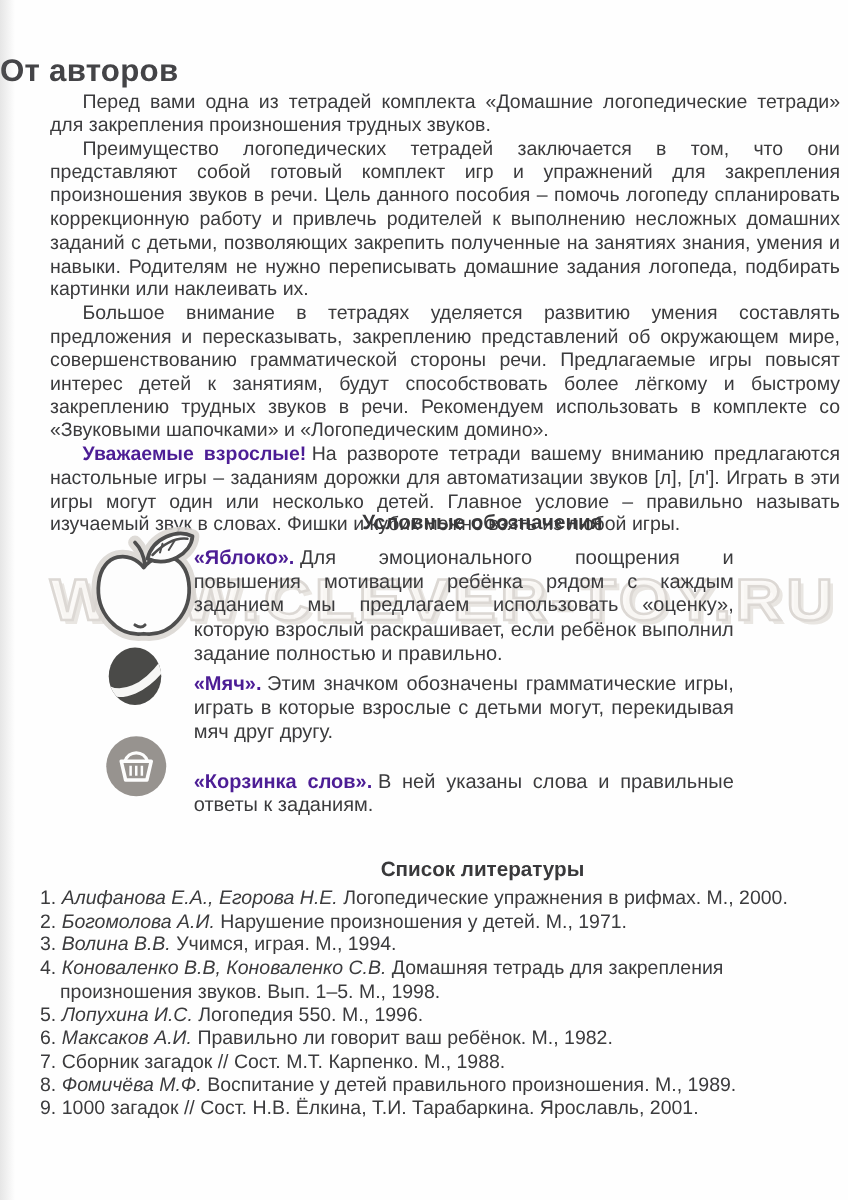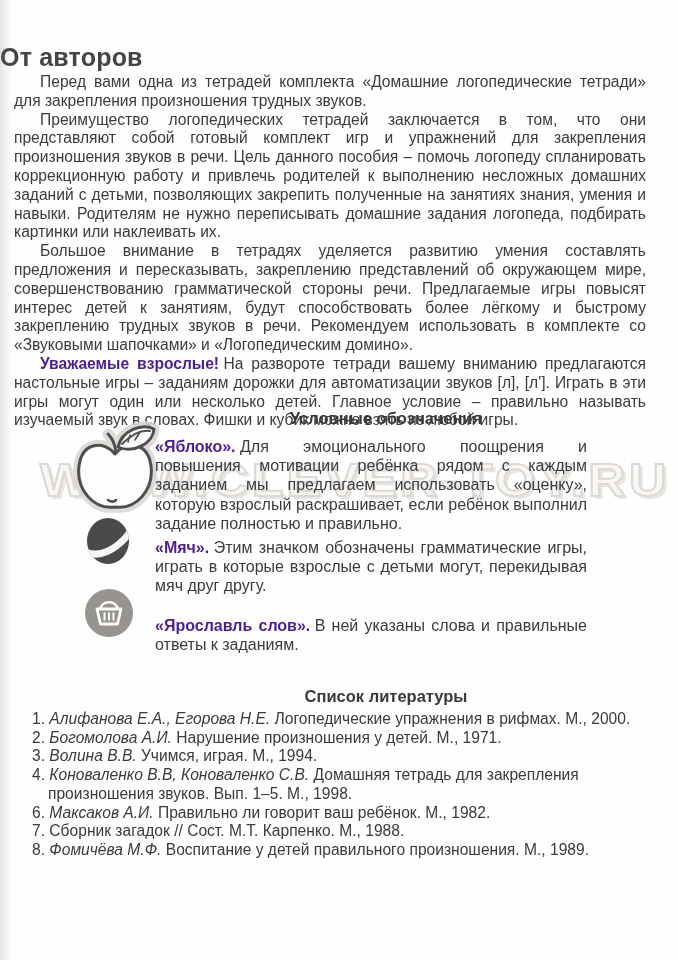--- a/index.html
+++ b/index.html
@@ -13,21 +13,21 @@
     position:absolute;left:0;top:0;bottom:0;width:12px;
     background:linear-gradient(to right, rgba(120,120,120,.18), rgba(120,120,120,0));
     z-index:3;pointer-events:none;
   }
   .title{
     position:absolute;top:26px;left:0;width:678px;
     font-size:25px;font-weight:bold;color:#444447;
     letter-spacing:.2px;z-index:2;
   }
   .body-text{
-    position:absolute;top:73px;left:14px;width:632px;z-index:2;
+    position:absolute;top:73px;left:40px;width:632px;z-index:2;
     font-size:15.6px;line-height:18.8px;text-align:justify;
   }
   .para{margin:0;text-indent:26px;}
   .lead{font-weight:bold;color:#4c1d95;}
   .lead:not(:empty){margin-right:.28em;}
   .section-heading{
     position:absolute;left:0;width:678px;text-align:center;
     font-size:16.5px;font-weight:bold;color:#39393b;z-index:2;margin-left:47px;
   }
   #legend-heading{top:409px;}
@@ -119,35 +119,37 @@
 
 <div class="legend-icon" id="basket-icon">
   <svg width="50" height="50" viewBox="0 0 50 50">
     <circle cx="25" cy="25" r="24" fill="#97938f"></circle>
     <path d="M16 21 A9.5 10 0 0 1 34 21" fill="none" stroke="#fdfdfd" stroke-width="2.6"></path>
     <path d="M13 21 L37 21 L33.5 36 L16.5 36 Z" fill="none" stroke="#fdfdfd" stroke-width="2.8" stroke-linejoin="round"></path>
     <path d="M20.5 24.5 L20.5 32.5 M25 24.5 L25 32.5 M29.5 24.5 L29.5 32.5" stroke="#fdfdfd" stroke-width="2"></path>
   </svg>
 </div>
 <div class="legend-text" id="basket-text">
-  <b class="lead">«Ярославль слов».</b><span>В ней указаны слова и правильные ответы к заданиям.</span>
+  <b class="lead">«Корзинка слов».</b><span>В ней указаны слова и правильные ответы к заданиям.</span>
 </div>
 
 <div class="section-heading" id="bib-heading">Список литературы</div>
 
 <div class="bib">
 
     <div class="bib-item"><span class="bib-num">1.</span> <i class="bib-authors">Алифанова Е.А., Егорова Н.Е.</i> <span>Логопедические упражнения в рифмах. М., 2000.</span></div>
 
     <div class="bib-item"><span class="bib-num">2.</span> <i class="bib-authors">Богомолова А.И.</i> <span>Нарушение произношения у детей. М., 1971.</span></div>
 
     <div class="bib-item"><span class="bib-num">3.</span> <i class="bib-authors">Волина В.В.</i> <span>Учимся, играя. М., 1994.</span></div>
 
     <div class="bib-item"><span class="bib-num">4.</span> <i class="bib-authors">Коноваленко В.В, Коноваленко С.В.</i> <span>Домашняя тетрадь для закрепления произношения звуков. Вып. 1–5. М., 1998.</span></div>
 
+    <div class="bib-item"><span class="bib-num">5.</span> <i class="bib-authors">Лопухина И.С.</i> <span>Логопедия 550. М., 1996.</span></div>
 
     <div class="bib-item"><span class="bib-num">6.</span> <i class="bib-authors">Максаков А.И.</i> <span>Правильно ли говорит ваш ребёнок. М., 1982.</span></div>
 
     <div class="bib-item"><span class="bib-num">7.</span> <i class="bib-authors"></i> <span>Сборник загадок // Сост. М.Т. Карпенко. М., 1988.</span></div>
 
     <div class="bib-item"><span class="bib-num">8.</span> <i class="bib-authors">Фомичёва М.Ф.</i> <span>Воспитание у детей правильного произношения. М., 1989.</span></div>
 
+    <div class="bib-item"><span class="bib-num">9.</span> <i class="bib-authors"></i> <span>1000 загадок // Сост. Н.В. Ёлкина, Т.И. Тарабаркина. Ярославль, 2001.</span></div>
   </div>
 
 </body></html>

